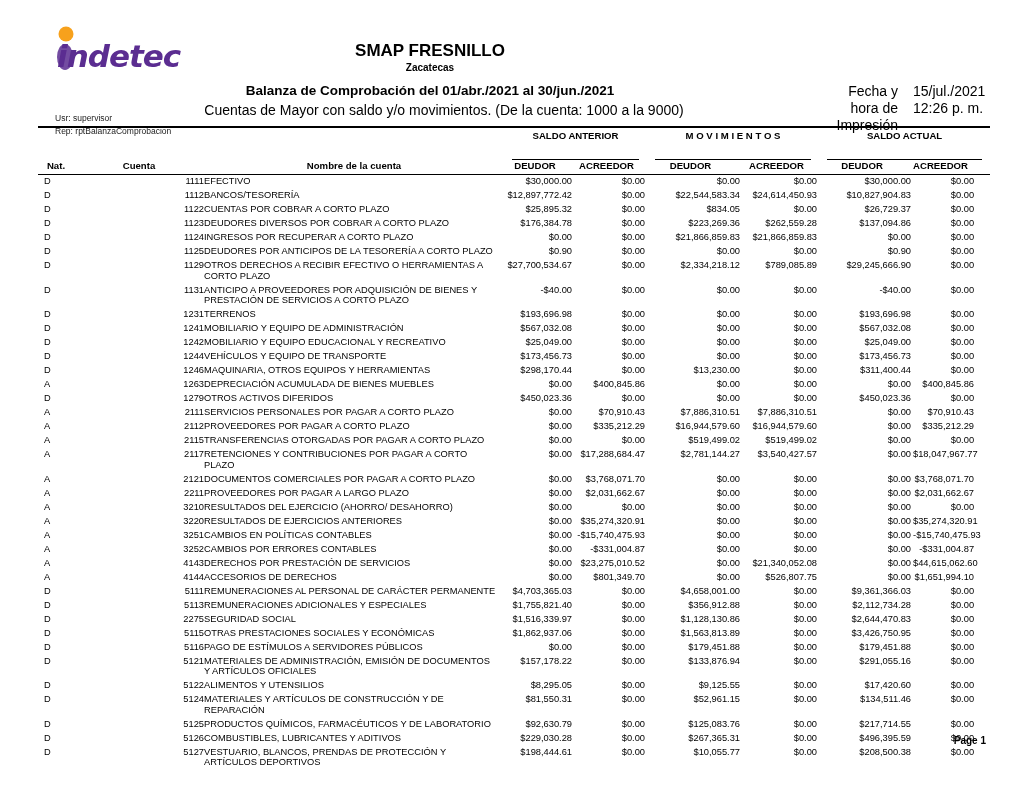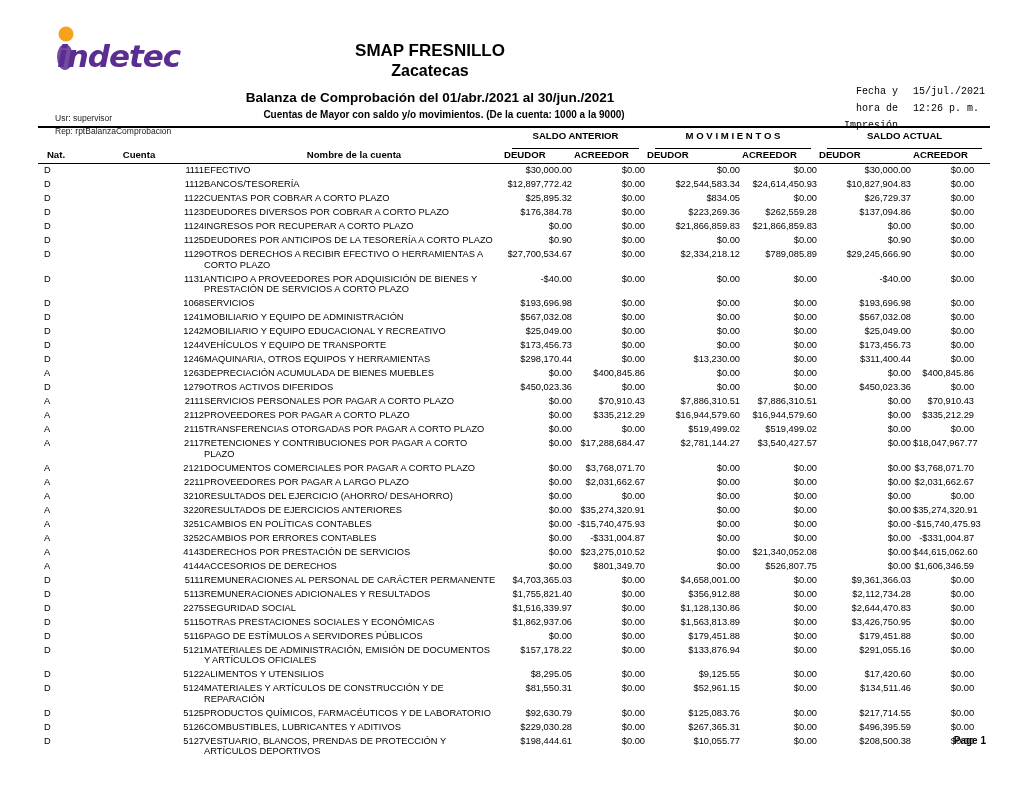--- a/index.html
+++ b/index.html
@@ -7,39 +7,39 @@
   body {
     width:1024px; height:791px; position:relative; overflow:hidden;
     font-family:"Liberation Sans", sans-serif; color:#000;
   }
 
   
   .logo { position:absolute; left:52px; top:24px; width:140px; height:52px;text-decoration:underline; }
   .meta-block { position:absolute; left:55px; top:112px; font-size:8.5px; color:#222; line-height:13px; }
   .title-block { position:absolute; left:0; top:41px; width:860px; text-align:center; }
   .title-1 { font-size:17px; font-weight:bold; }
-  .title-2 { font-size:16px; font-weight:bold; margin-top:1px; }
+  .title-2 { font-size:10px; font-weight:bold; margin-top:1px; }
   .title-3 { font-size:13.5px; font-weight:bold; margin-top:10px; }
-  .title-4 { font-size:10px; font-weight:bold; margin-top:4px;margin-left:28px; }
-
-  .print-info { position:absolute; left:800px; top:83px; display:flex; align-items:flex-start; font-size:10px;font-family:Liberation Mono, monospace; }
+  .title-4 { font-size:14px; font-weight:normal; margin-top:4px;margin-left:28px; }
+
+  .print-info { position:absolute; left:800px; top:83px; display:flex; align-items:flex-start; font-size:14px; }
   .pi-labels { width:105px; text-align:right; line-height:17px; padding-right:7px; }
   .pi-divider { width:1px; background:#000; }
   .pi-values { width:80px; text-align:left; line-height:17px; padding-left:7px; }
 
   .main-rule { position:absolute; left:38px; top:126px; width:952px; height:2px; background:#000; }
 
   
   .report-table { position:absolute; left:38px; top:129px; width:952px; border-collapse:collapse; table-layout:fixed; }
   .report-table th, .report-table td { vertical-align:top; font-size:9.3px; }
   .group-row th { padding:1px 8px 0 8px; height:13px; }
-  .grp { font-weight:bold; font-size:9.6px; text-align:center; border-bottom:1.5px solid #000; padding-bottom:7px; white-space:nowrap; }
+  .grp { font-weight:bold; font-size:9.6px; text-align:center; border-bottom:1.5px solid #000; padding-bottom:18px; white-space:nowrap; }
   .label-row th { font-weight:bold; font-size:9.6px; height:14px; border-bottom:1.5px solid #000; padding-bottom:2px; }
   .label-row .l { text-align:center; }
-  .label-row .r { text-align:left; padding-right:8px; }
+  .label-row .r { text-align:center; padding-right:8px; }
   .label-row .r.last { padding-right:22px; }
 
   .report-table tbody td { padding:1.5px 0 2px 0; line-height:10.5px; }
   .report-table td.col0 { padding-left:6px; }
   .report-table td.col1 { padding-left:2px;text-align:right; }
   .report-table td.col2 { padding-right:8px; }
   .report-table td.col3, .report-table td.col4, .report-table td.col5,
   .report-table td.col6, .report-table td.col7 { text-align:right; padding-right:2px; }
   .report-table td.col8 { text-align:right; padding-right:16px; }
 
@@ -203,22 +203,22 @@
         <td class="col2">ANTICIPO A PROVEEDORES POR ADQUISICIÓN DE BIENES Y PRESTACIÓN DE SERVICIOS A CORTO PLAZO</td>
         <td class="col3">-$40.00</td>
         <td class="col4">$0.00</td>
         <td class="col5">$0.00</td>
         <td class="col6">$0.00</td>
         <td class="col7">-$40.00</td>
         <td class="col8">$0.00</td>
       </tr>
       <tr>
         <td class="col0">D</td>
-        <td class="col1">1068</td>
-        <td class="col2">SERVICIOS</td>
+        <td class="col1">1231</td>
+        <td class="col2">TERRENOS</td>
         <td class="col3">$193,696.98</td>
         <td class="col4">$0.00</td>
         <td class="col5">$0.00</td>
         <td class="col6">$0.00</td>
         <td class="col7">$193,696.98</td>
         <td class="col8">$0.00</td>
       </tr>
       <tr>
         <td class="col0">D</td>
         <td class="col1">1241</td>
@@ -408,37 +408,37 @@
       </tr>
       <tr>
         <td class="col0">A</td>
         <td class="col1">4144</td>
         <td class="col2">ACCESORIOS DE DERECHOS</td>
         <td class="col3">$0.00</td>
         <td class="col4">$801,349.70</td>
         <td class="col5">$0.00</td>
         <td class="col6">$526,807.75</td>
         <td class="col7">$0.00</td>
-        <td class="col8">$1,606,346.59</td>
+        <td class="col8">$1,651,994.10</td>
       </tr>
       <tr>
         <td class="col0">D</td>
         <td class="col1">5111</td>
         <td class="col2">REMUNERACIONES AL PERSONAL DE CARÁCTER PERMANENTE</td>
         <td class="col3">$4,703,365.03</td>
         <td class="col4">$0.00</td>
         <td class="col5">$4,658,001.00</td>
         <td class="col6">$0.00</td>
         <td class="col7">$9,361,366.03</td>
         <td class="col8">$0.00</td>
       </tr>
       <tr>
         <td class="col0">D</td>
         <td class="col1">5113</td>
-        <td class="col2">REMUNERACIONES ADICIONALES Y RESULTADOS</td>
+        <td class="col2">REMUNERACIONES ADICIONALES Y ESPECIALES</td>
         <td class="col3">$1,755,821.40</td>
         <td class="col4">$0.00</td>
         <td class="col5">$356,912.88</td>
         <td class="col6">$0.00</td>
         <td class="col7">$2,112,734.28</td>
         <td class="col8">$0.00</td>
       </tr>
       <tr>
         <td class="col0">D</td>
         <td class="col1">2275</td>

